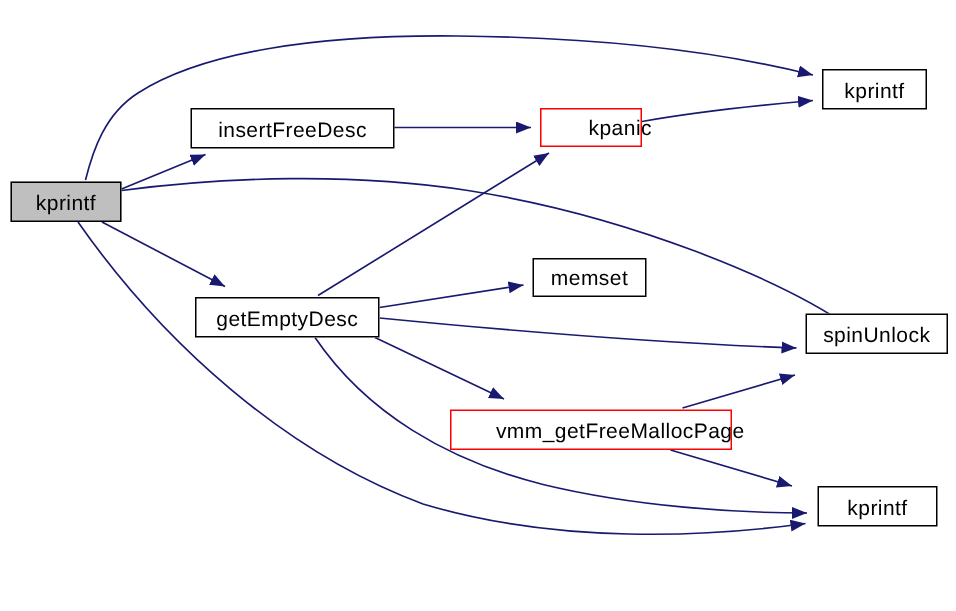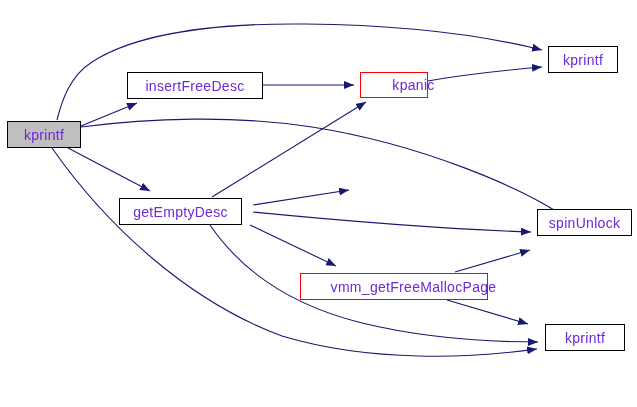--- a/index.html
+++ b/index.html
@@ -9,37 +9,37 @@
     background:#ffffff;
     font-family:"Liberation Sans",sans-serif;
     overflow:hidden;
   }
   #edges{position:absolute;left:0;top:0;width:637px;height:407px;}
   .node{
     position:absolute;
     box-sizing:border-box;
     background:#ffffff;
     border:1px solid #000000;
-    color:#6d28d9;
+    color:#000000;
     font-size:14px;
     letter-spacing:0.3px;
     display:flex;
     align-items:center;
     justify-content:center;
     white-space:nowrap;
     cursor:pointer;
   }
   .node.root{background:#bfbfbf;cursor:default;}
   .node.hl{border:1px solid #ff0000;padding-left:39px;}
   
   .n-kmalloc       {left:7;  left:7px;  top:121px; width:74px;  height:27px;}
   .n-insertFreeDesc{left:127px; top:72px;  width:136px; height:27px;}
   .n-kpanic        {left:360px; top:72px;  width:68px;  height:26px;}
   .n-kprintf       {left:548px; top:46px;  width:70px;  height:27px;}
-  .n-getEmptyDesc  {left:119px; top:198px; width:123px; height:27px;}
+  .n-getEmptyDesc  {left:130px; top:198px; width:123px; height:27px;}
   .n-memset        {left:355px; top:172px; width:76px;  height:26px;}
   .n-spinUnlock    {left:537px; top:209px; width:95px;  height:27px;}
   .n-vmm           {left:300px; top:273px; width:188px; height:27px;}
   .n-spinLock      {left:545px; top:324px; width:80px;  height:27px;}
   .edge{fill:none;stroke:#191970;stroke-width:1.1;}
 </style>
 </head>
 <body>
 
 <div id="canvas">
@@ -69,20 +69,21 @@
   <div class="node root n-kmalloc">kprintf</div>
 
   <div class="node n-insertFreeDesc">insertFreeDesc</div>
 
   <div class="node hl n-kpanic">kpanic</div>
 
   <div class="node n-kprintf">kprintf</div>
 
   <div class="node n-getEmptyDesc">getEmptyDesc</div>
 
+  <div class="node n-memset">memset</div>
 
   <div class="node n-spinUnlock">spinUnlock</div>
 
   <div class="node hl n-vmm">vmm_getFreeMallocPage</div>
 
   <div class="node n-spinLock">kprintf</div>
 
 </div>
 
 </body></html>

